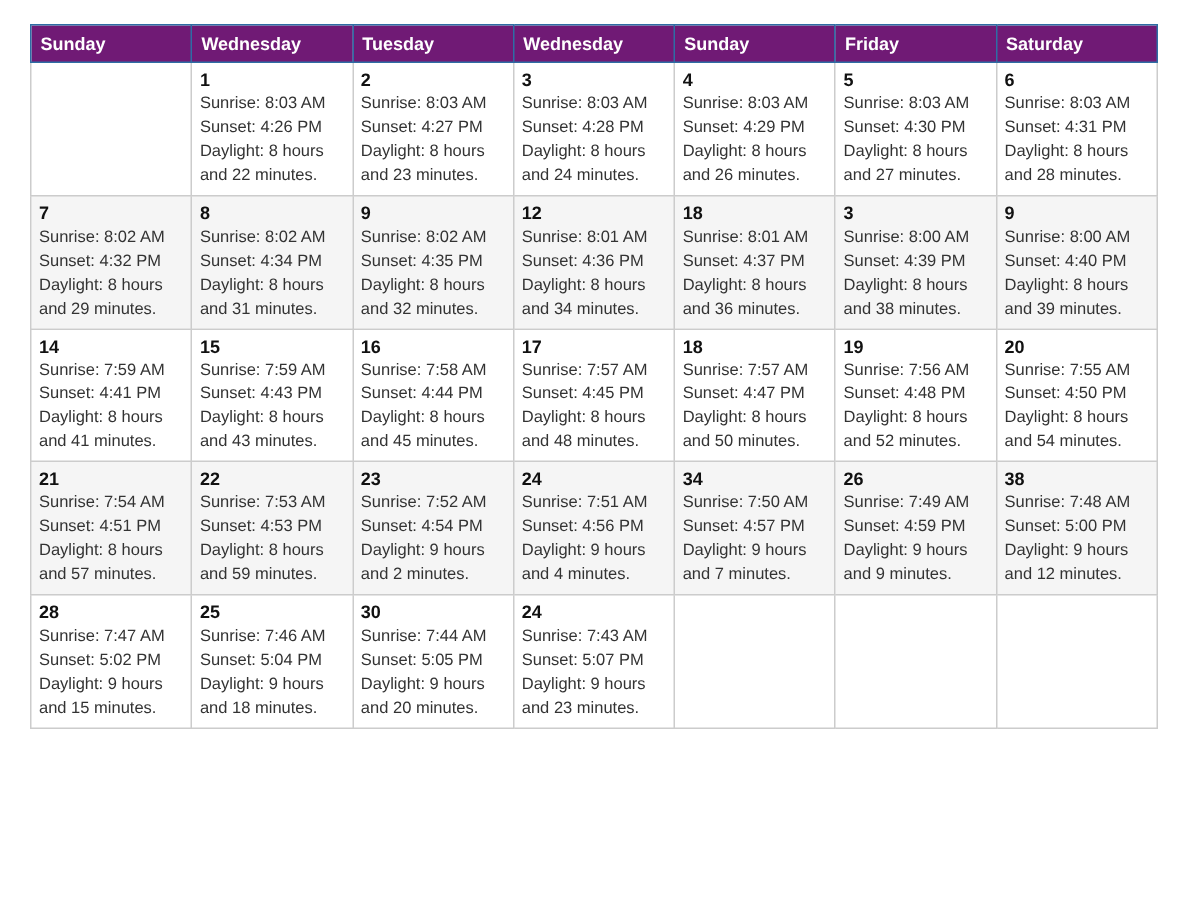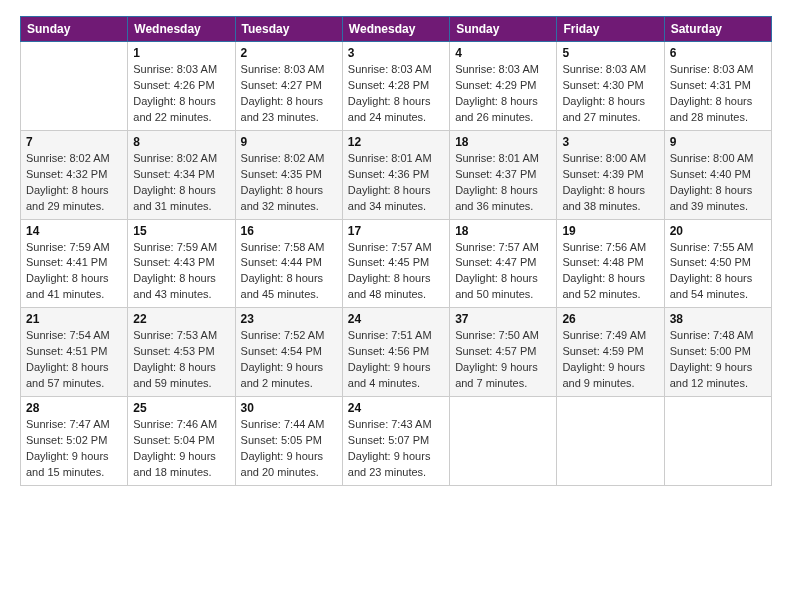--- a/index.html
+++ b/index.html
@@ -201,21 +201,21 @@
           </td>
           <td>
             <div class="day-num">23</div>
             <div class="day-info">Sunrise: 7:52 AM<br>Sunset: 4:54 PM<br>Daylight: 9 hours<br>and 2 minutes.</div>
           </td>
           <td>
             <div class="day-num">24</div>
             <div class="day-info">Sunrise: 7:51 AM<br>Sunset: 4:56 PM<br>Daylight: 9 hours<br>and 4 minutes.</div>
           </td>
           <td>
-            <div class="day-num">37</div>
+            <div class="day-num">34</div>
             <div class="day-info">Sunrise: 7:50 AM<br>Sunset: 4:57 PM<br>Daylight: 9 hours<br>and 7 minutes.</div>
           </td>
           <td>
             <div class="day-num">26</div>
             <div class="day-info">Sunrise: 7:49 AM<br>Sunset: 4:59 PM<br>Daylight: 9 hours<br>and 9 minutes.</div>
           </td>
           <td>
             <div class="day-num">38</div>
             <div class="day-info">Sunrise: 7:48 AM<br>Sunset: 5:00 PM<br>Daylight: 9 hours<br>and 12 minutes.</div>
           </td>

